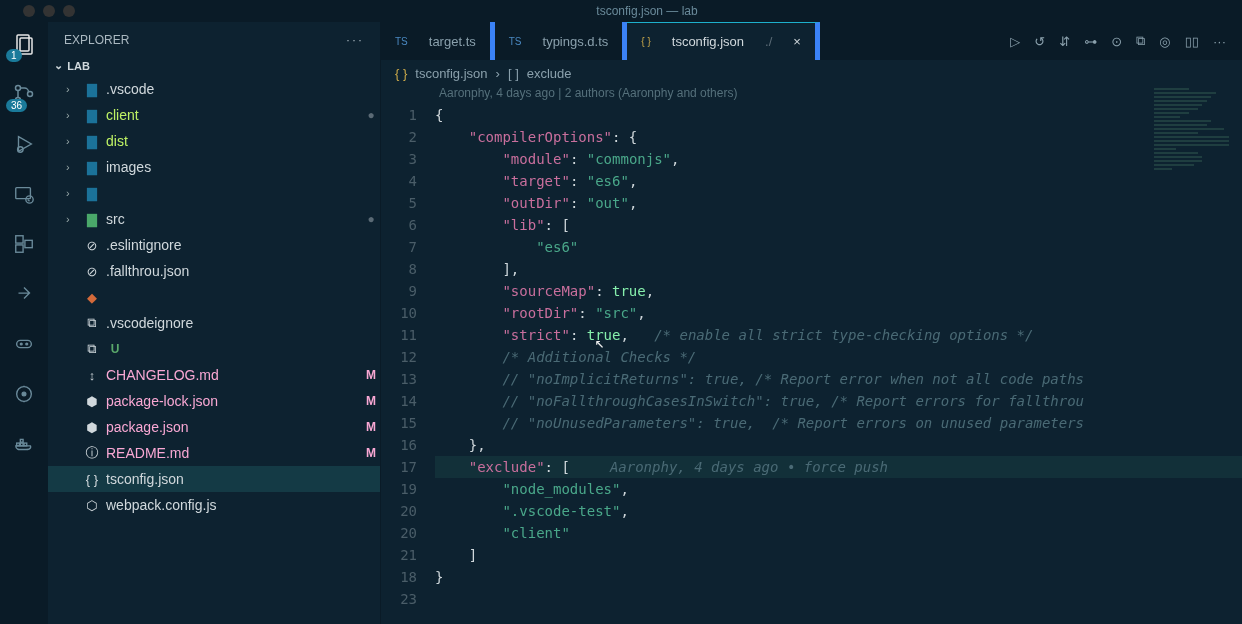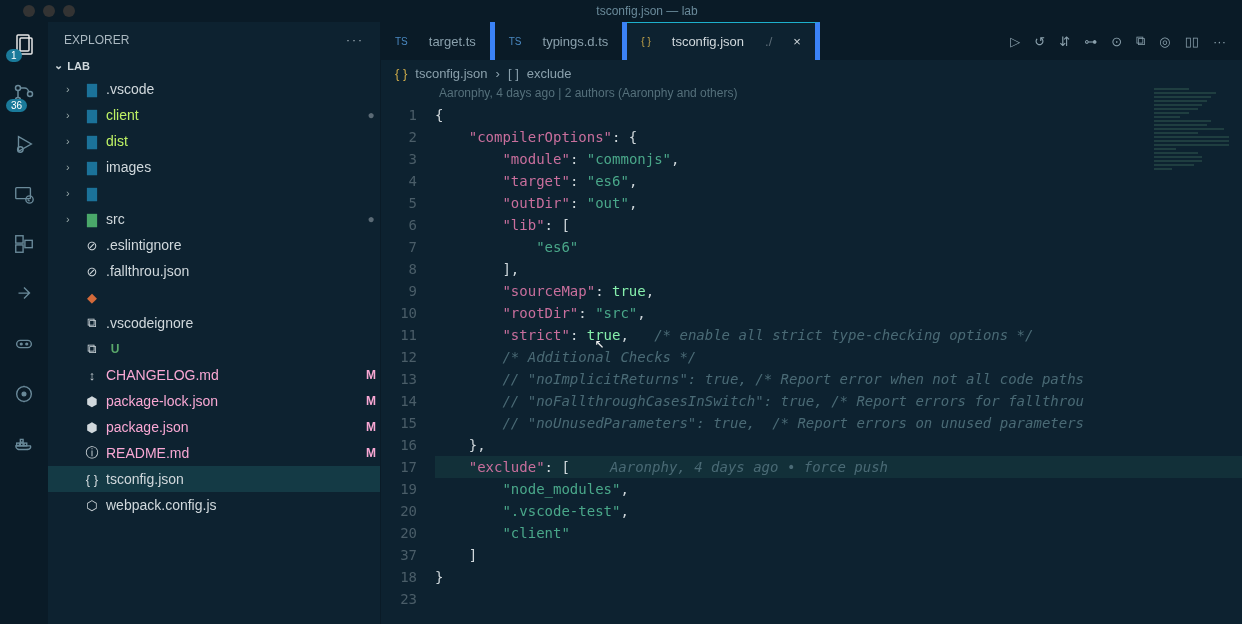--- a/index.html
+++ b/index.html
@@ -365,21 +365,21 @@
           <div>11</div>
           <div>12</div>
           <div>13</div>
           <div>14</div>
           <div>15</div>
           <div>16</div>
           <div>17</div>
           <div>19</div>
           <div>20</div>
           <div>20</div>
-          <div>37</div>
+          <div>21</div>
           <div>18</div>
           <div>23</div>
         </div>
       <div class="code" id="code">
           <div class="code-line"><span class="tok-p">{</span></div>
           <div class="code-line"><span class="tok-p">    </span><span class="tok-k">"compilerOptions"</span><span class="tok-p">: {</span></div>
           <div class="code-line"><span class="tok-p">        </span><span class="tok-k">"module"</span><span class="tok-p">: </span><span class="tok-s">"commonjs"</span><span class="tok-p">,</span></div>
           <div class="code-line"><span class="tok-p">        </span><span class="tok-k">"target"</span><span class="tok-p">: </span><span class="tok-s">"es6"</span><span class="tok-p">,</span></div>
           <div class="code-line"><span class="tok-p">        </span><span class="tok-k">"outDir"</span><span class="tok-p">: </span><span class="tok-s">"out"</span><span class="tok-p">,</span></div>
           <div class="code-line"><span class="tok-p">        </span><span class="tok-k">"lib"</span><span class="tok-p">: [</span></div>

